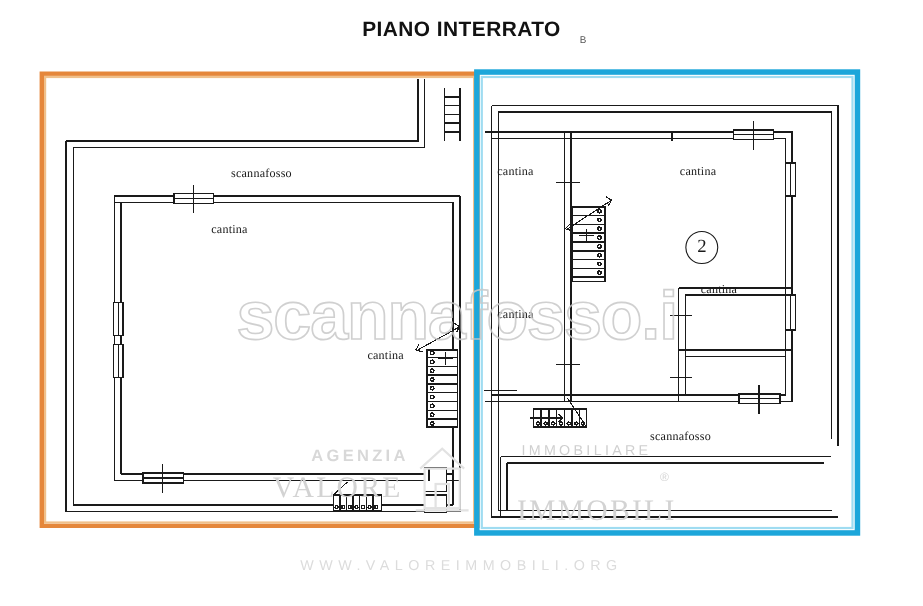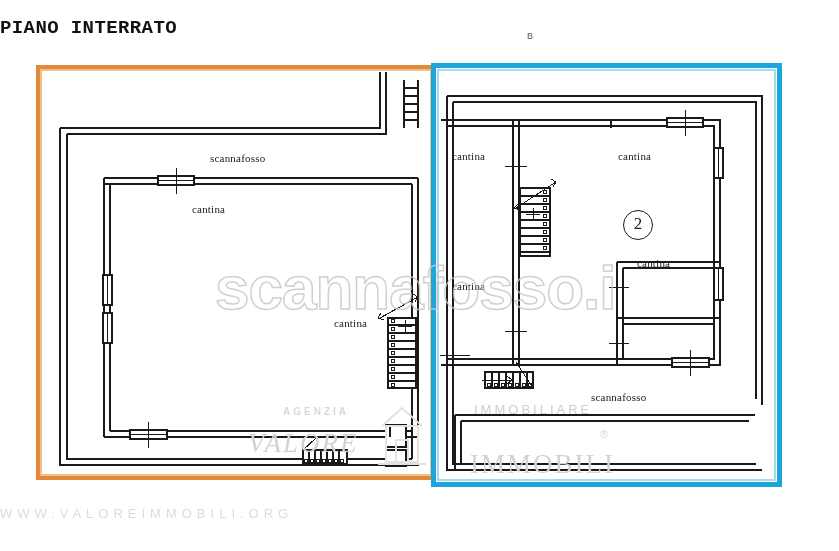--- a/index.html
+++ b/index.html
@@ -8,23 +8,23 @@
     background:#ffffff;
     font-family:"Liberation Sans", sans-serif;
     overflow:hidden;
     position:relative;
   }
   #stage{position:absolute;left:0;top:0;width:839px;height:551px;}
 
   
   .title{
     position:absolute;left:0;top:17px;width:839px;
+    text-align:center;
     font-size:19px;font-weight:bold;color:#121212;
     letter-spacing:.4px;
-    font-family:Liberation Mono, monospace;
   }
   .title-sub{
     position:absolute;left:527px;top:31px;
     font-size:9px;color:#555;
   }
 
   
   .frame{position:absolute;box-sizing:border-box;background:transparent;}
   .frame-orange{
     left:36px;top:65px;width:400px;height:415px;
@@ -67,46 +67,46 @@
     font-size:62px;font-weight:bold;
     color:transparent;
     -webkit-text-stroke:1.5px rgba(200,200,200,.85);
     letter-spacing:-1px;
     white-space:nowrap;
     font-family:"Liberation Sans", sans-serif;
     pointer-events:none;
   }
   .wm-agenzia{
     position:absolute;left:283px;top:406px;
-    font-size:10px;color:#d8d8d8;letter-spacing:3px;font-weight:bold;
+    font-size:15px;color:#d8d8d8;letter-spacing:3px;font-weight:bold;
     white-space:nowrap;pointer-events:none;
   }
   .wm-valore{
     position:absolute;left:248px;top:428px;
     font-size:27px;color:#d3d3d3;letter-spacing:2px;
     font-family:"Liberation Serif", serif;
-    white-space:nowrap;pointer-events:none;font-style:italic;
+    white-space:nowrap;pointer-events:none;
   }
   .wm-immobiliare{
     position:absolute;left:474px;top:402px;
     font-size:13px;color:#cfcfcf;letter-spacing:3px;
     white-space:nowrap;pointer-events:none;text-align:right;
   }
   .wm-immobili{
     position:absolute;left:470px;top:428px;
     font-size:27px;color:#d3d3d3;letter-spacing:2px;
     font-family:"Liberation Serif", serif;
     white-space:nowrap;pointer-events:none;margin-top:21px;
   }
   .wm-reg{
     position:absolute;left:600px;top:428px;
     font-size:11px;color:#d3d3d3;pointer-events:none;
   }
   .wm-url{
-    position:absolute;left:0;top:506px;width:839px;
+    position:absolute;left:0;top:506px;width:839px;text-align:center;
     font-size:13px;color:#dcdcdc;letter-spacing:5px;
     pointer-events:none;
   }
   .wm-house{
     position:absolute;left:374px;top:398px;width:56px;height:72px;
     pointer-events:none;
   }
 </style>
 </head>
 <body>

